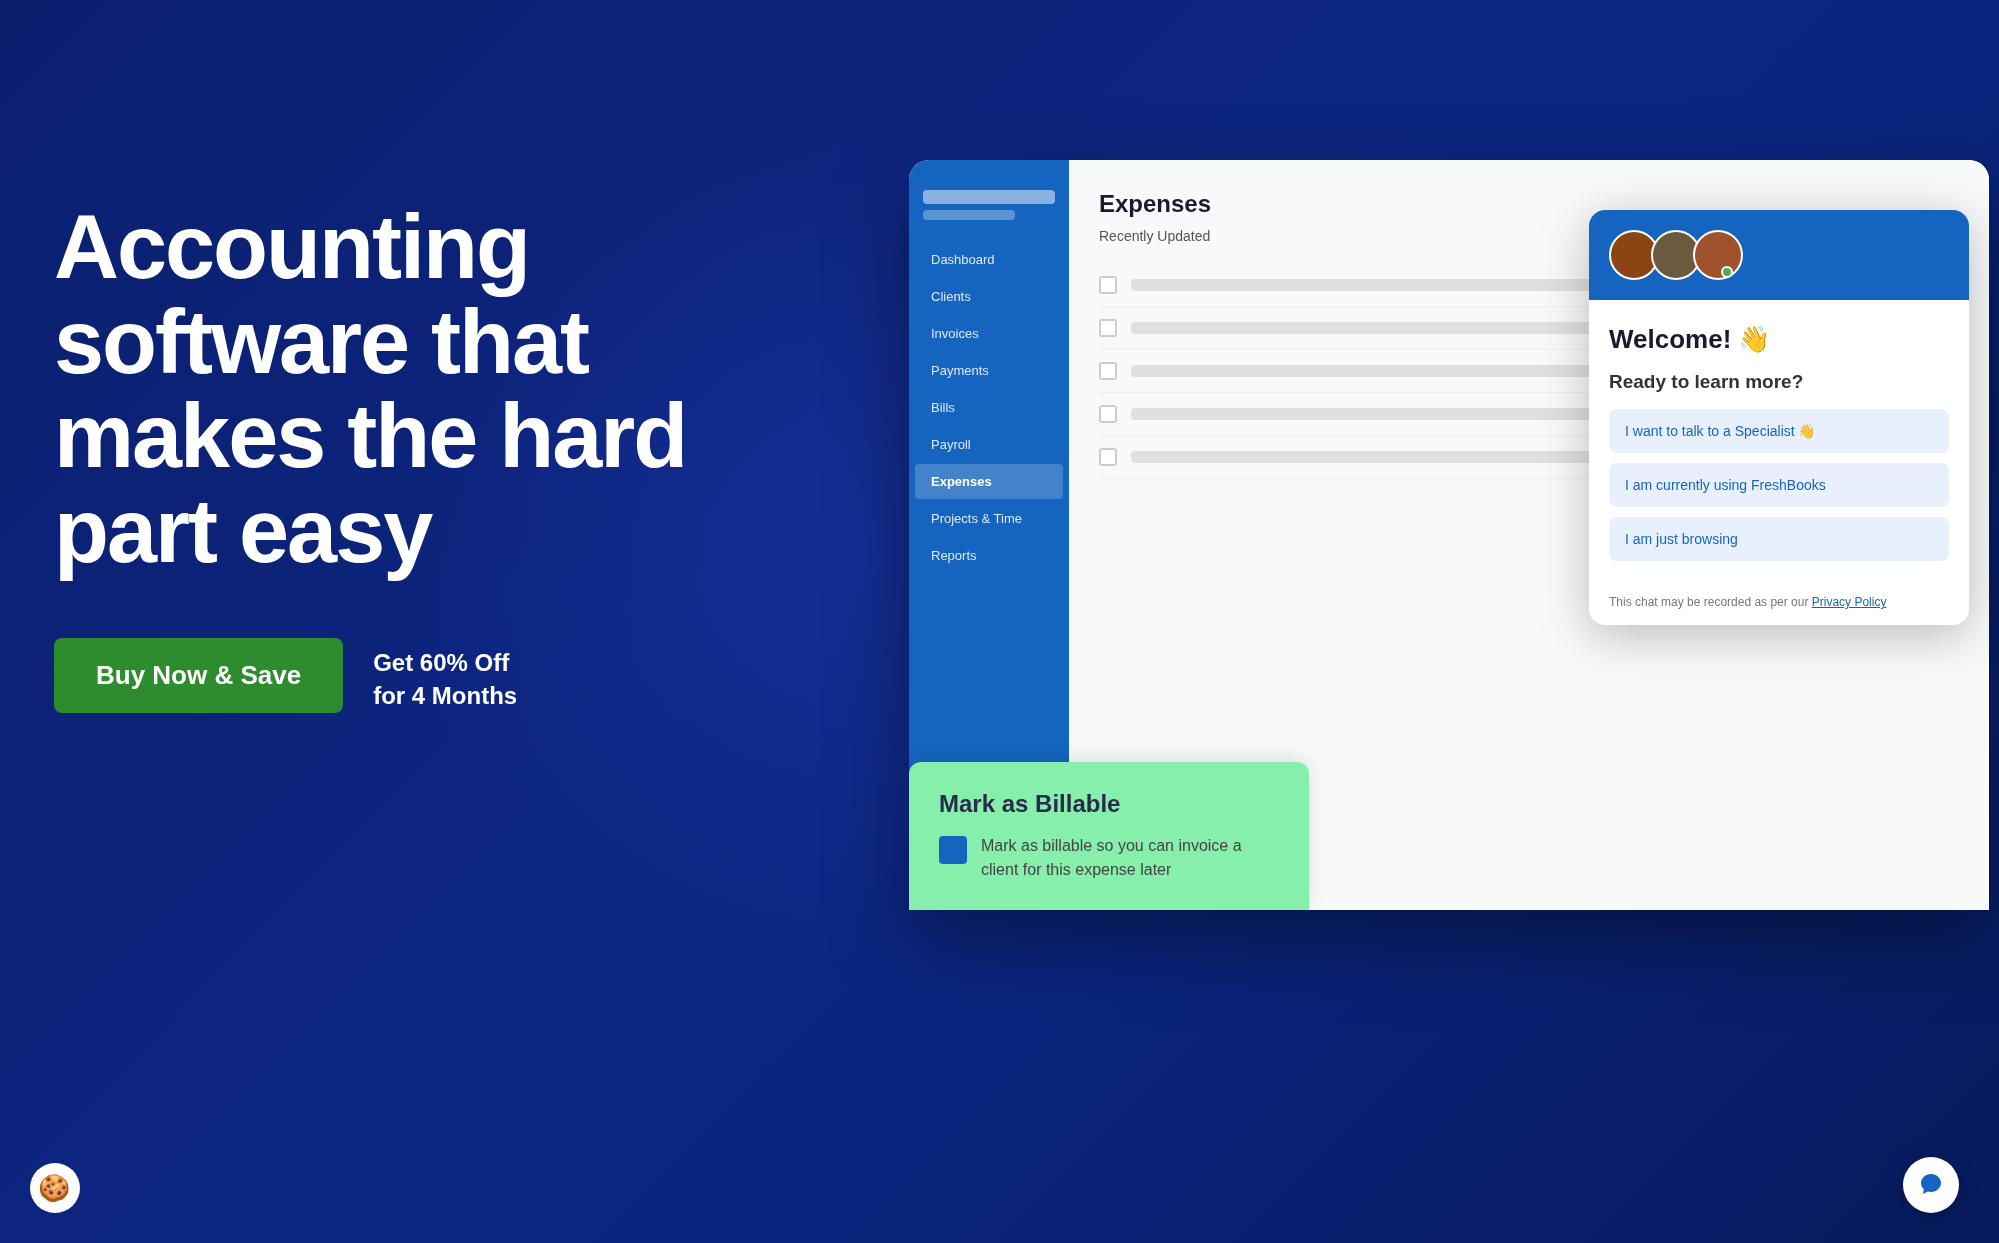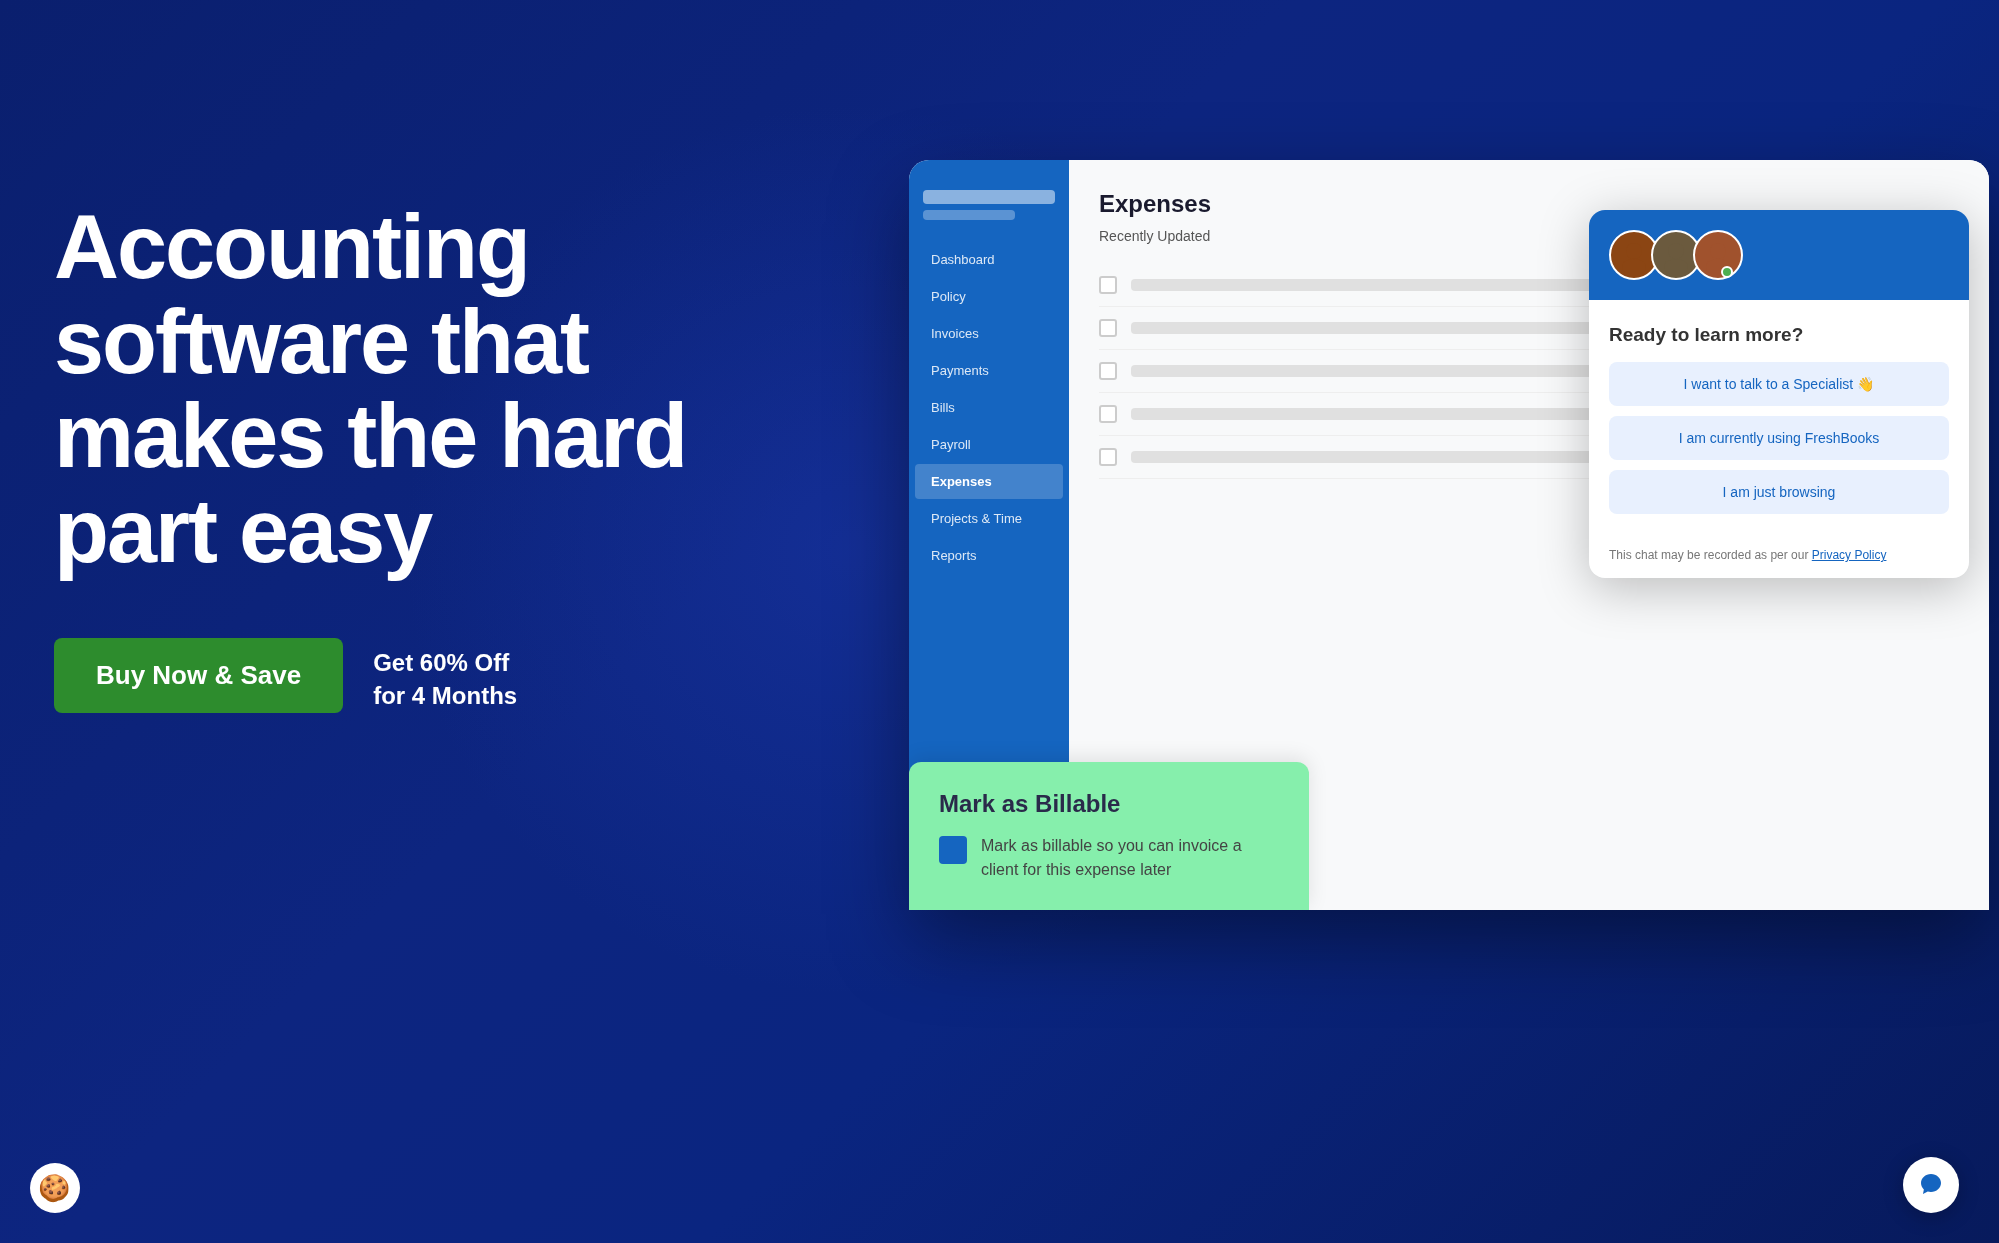--- a/index.html
+++ b/index.html
@@ -326,21 +326,21 @@
       width: 100%;
       padding: 14px 16px;
       margin-bottom: 10px;
       background: #e8f0fe;
       border: none;
       border-radius: 8px;
       font-size: 14px;
       color: #1565c0;
       font-weight: 500;
       cursor: pointer;
-      text-align: center;
+      text-align: left;
     }
 
     .chat-footer {
       padding: 0 20px 16px;
       font-size: 12px;
       color: #777;
     }
 
     .chat-footer a {
       color: #1565c0;
@@ -395,21 +395,21 @@
 
   <div class="app-window">
 
     <div class="app-sidebar">
       <div class="sidebar-logo-area">
         <div class="sidebar-logo-bar"></div>
         <div class="sidebar-logo-bar2"></div>
       </div>
       <ul class="sidebar-nav">
         <li>Dashboard</li>
-        <li>Policy</li>
+        <li>Clients</li>
         <li>Invoices</li>
         <li>Payments</li>
         <li>Bills</li>
         <li>Payroll</li>
         <li class="active">Expenses</li>
         <li>Projects &amp; Time</li>
         <li>Reports</li>
       </ul>
     </div>
 
@@ -473,20 +473,21 @@
           <svg width="36" height="36" viewBox="0 0 36 36">
               <circle cx="18" cy="14" r="8" fill="#A0522D"></circle>
               <ellipse cx="18" cy="30" rx="12" ry="8" fill="#A0522D"></ellipse>
             </svg>
         </div>
         <div class="avatar-dot"></div>
       </div>
     </div>
 
     <div class="chat-body">
+      <div class="chat-welcome">Welcome! 👋</div>
       <div class="chat-question">Ready to learn more?</div>
       <button class="chat-option">I want to talk to a Specialist 👋</button>
       <button class="chat-option">I am currently using FreshBooks</button>
       <button class="chat-option">I am just browsing</button>
     </div>
 
     <div class="chat-footer">
       This chat may be recorded as per our <a href="#">Privacy Policy</a>
     </div>
   </div>

